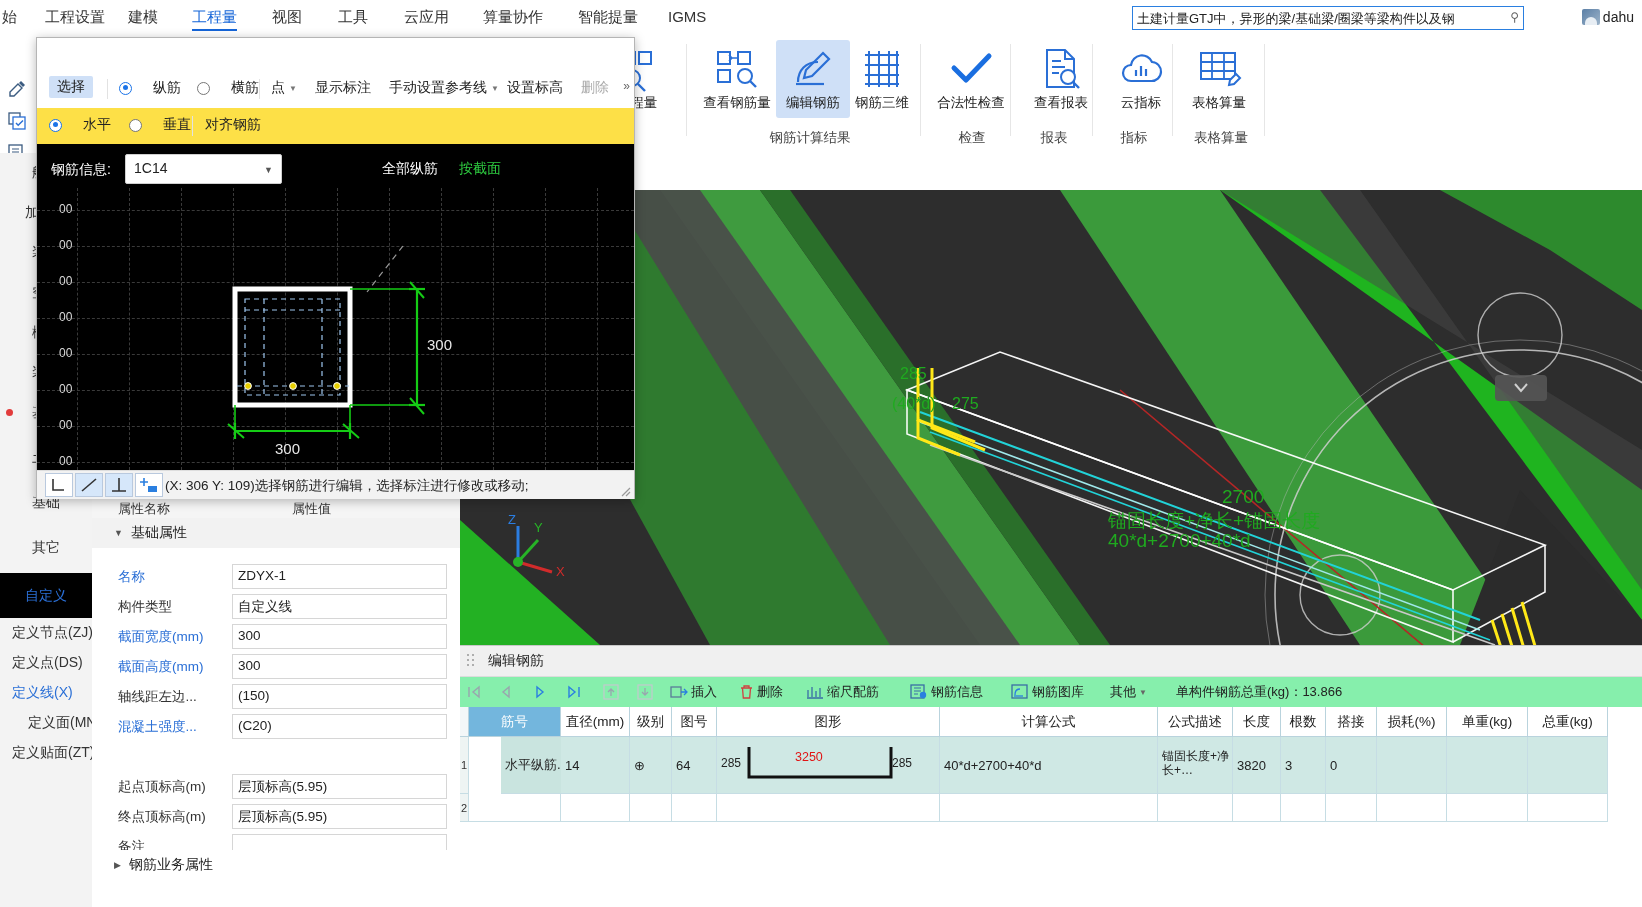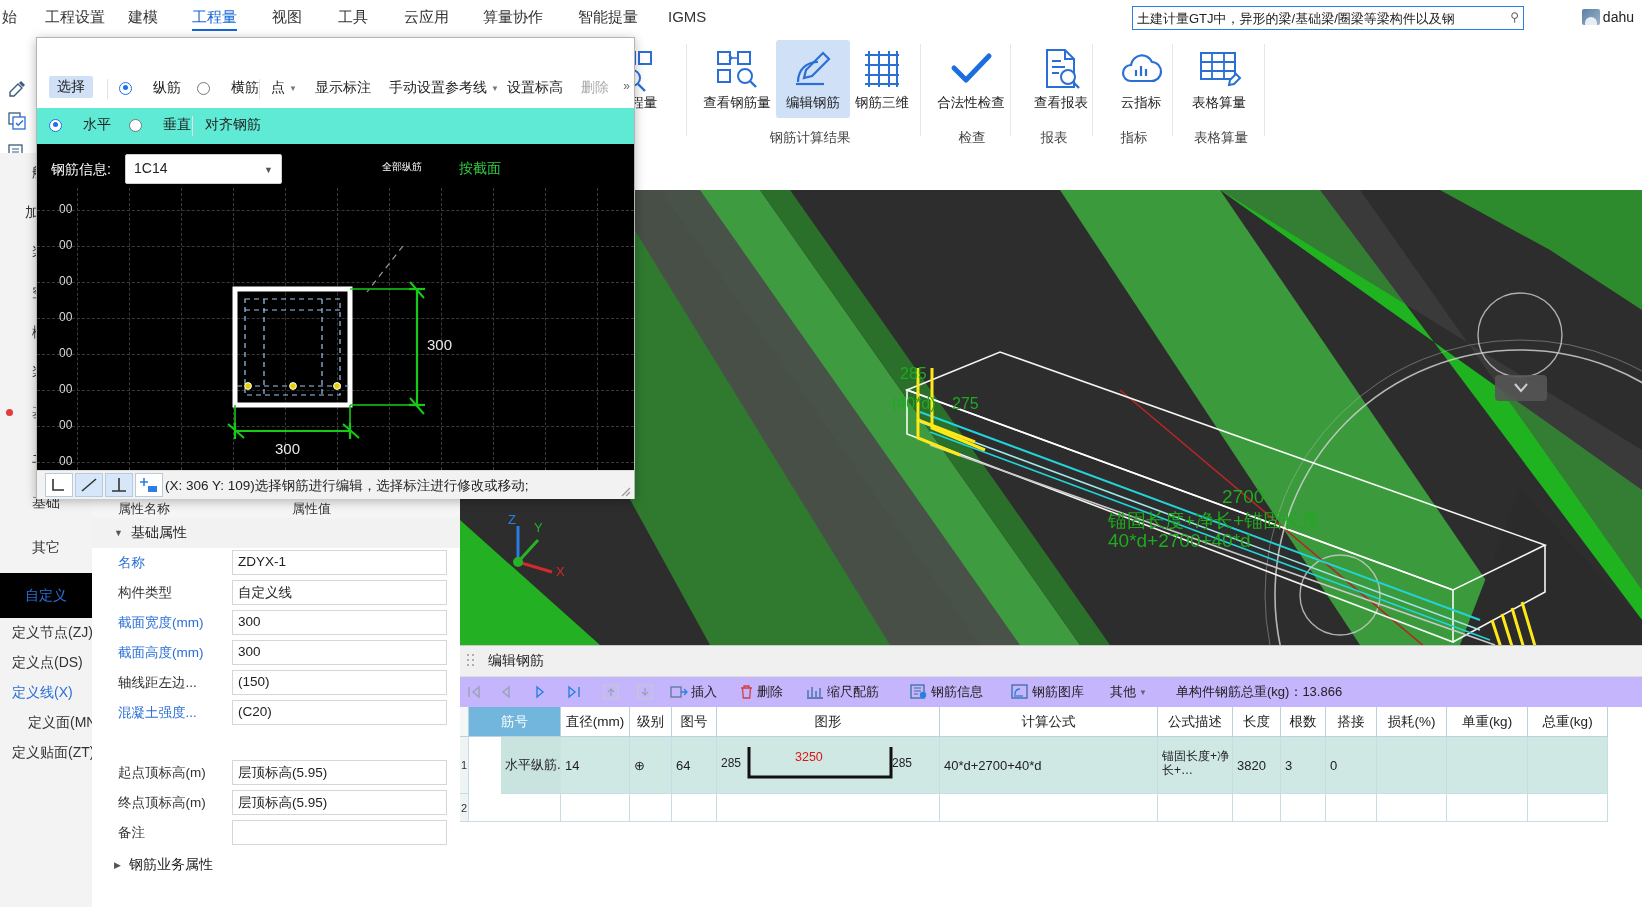--- a/index.html
+++ b/index.html
@@ -43,58 +43,58 @@
   .sb-dot{position:absolute;left:6px;width:7px;height:7px;border-radius:50%;background:#e23c3c;}
 
   
   #proppanel{position:absolute;left:92px;top:153px;width:368px;height:754px;background:#fff;border-right:1px solid #d8d8d8;overflow:hidden;}
   #prop-headrow{position:absolute;left:0;top:345px;width:368px;height:20px;background:#f5f5f5;border-bottom:1px solid #dcdcdc;}
   #prop-headrow .c1{position:absolute;left:26px;top:2px;font-size:13px;color:#333;}
   #prop-headrow .c2{position:absolute;left:200px;top:2px;font-size:13px;color:#333;}
   .prop-group{position:absolute;left:0;width:368px;height:30px;background:#f2f2f2;display:flex;align-items:center;}
   .prop-group .tri{margin-left:22px;margin-right:8px;font-size:9px;color:#555;}
   .prop-group .gt{font-size:14px;color:#222;}
-  .prow{position:absolute;left:0;width:368px;height:30px;}
+  .prow{position:absolute;left:0;width:368px;height:30px;margin-top:14px;}
   .prow .pl{position:absolute;left:26px;top:6px;font-size:13.5px;color:#333;white-space:nowrap;}
   .prow .pl.blue{color:#2a6fd6;}
   .prow .pv{position:absolute;left:140px;top:2px;width:215px;height:25px;border:1px solid #d6d6d6;background:#fff;font-size:13.5px;color:#222;padding:3px 0 0 5px;box-sizing:border-box;overflow:hidden;white-space:nowrap;}
 
   
   #viewport{position:absolute;left:460px;top:190px;width:1182px;height:455px;background:#2b2b2b;overflow:hidden;}
   #vp-top{position:absolute;left:460px;top:153px;width:1182px;height:37px;background:#fff;}
   .vp-lbl{position:absolute;color:#1faa1f;font-size:19px;white-space:nowrap;font-family:"Liberation Sans",sans-serif;}
   .vp-lbl.sm{font-size:16px;}
 
   
   #gizmo{position:absolute;left:40px;top:320px;width:70px;height:70px;}
 
   
   #rebarpanel{position:absolute;left:460px;top:645px;width:1182px;height:262px;background:#fff;border-top:1px solid #c8c8c8;}
   #rb-title{position:absolute;left:0;top:0;width:1182px;height:30px;background:#f0f0f0;border-bottom:1px solid #dcdcdc;}
   #rb-title .grip{position:absolute;left:7px;top:8px;width:9px;height:14px;}
   #rb-title .grip i{position:absolute;width:2px;height:2px;background:#999;border-radius:50%;}
   #rb-title .tt{position:absolute;left:28px;top:6px;font-size:14px;color:#222;}
-  #rb-toolbar{position:absolute;left:0;top:31px;width:1182px;height:30px;background:#c4b5fd;text-align:right;}
+  #rb-toolbar{position:absolute;left:0;top:31px;width:1182px;height:30px;background:#86efac;text-align:right;}
   .tb-it{position:absolute;top:4px;height:22px;display:flex;align-items:center;gap:3px;font-size:13px;color:#222;white-space:nowrap;cursor:default;}
 
   
   #rbtable{position:absolute;left:0;top:61px;width:1182px;height:200px;overflow:hidden;}
   .th{position:absolute;top:0;height:30px;box-sizing:border-box;border-right:1px solid #b9d3dd;border-bottom:1px solid #b9d3dd;background:#ffffff;display:flex;align-items:center;justify-content:center;font-size:13.5px;color:#222;}
   .th.first{background:#73b6dd;color:#fff;}
   .td{position:absolute;box-sizing:border-box;border-right:1px solid #c6dde4;border-bottom:1px solid #c6dde4;background:#cfe8e4;font-size:13px;color:#222;display:flex;align-items:center;padding-left:4px;overflow:hidden;}
   .td.name{background:#c9e4df;margin-left:32px;}
   .rowhdr{position:absolute;left:0;width:9px;box-sizing:border-box;border-bottom:1px solid #c6dde4;border-right:1px solid #c6dde4;background:#eef4f3;font-size:11px;color:#333;display:flex;align-items:center;justify-content:center;}
 
   
   #dialog{position:absolute;left:36px;top:37px;width:597px;height:460px;background:#fff;border:1px solid #b5b5b5;box-shadow:0 2px 10px rgba(0,0,0,.28);}
   #dlg-title{position:absolute;left:0;top:0;width:597px;height:33px;background:#fff;border-bottom:1px solid #eaeaea;}
   #dlg-title .t{position:absolute;left:14px;top:8px;font-size:15px;color:#222;}
   #dlg-close{position:absolute;right:6px;top:4px;width:24px;height:24px;display:flex;align-items:center;justify-content:center;font-size:18px;color:#555;cursor:default;}
   #dlg-tb1{position:absolute;left:0;top:33px;width:597px;height:37px;border-bottom:1px solid #eee;background:#fff;}
-  #dlg-tb2{position:absolute;left:0;top:70px;width:597px;height:36px;border-bottom:6px solid #ef4444;background:#5eead4;}
+  #dlg-tb2{position:absolute;left:0;top:70px;width:597px;height:36px;border-bottom:6px solid #ef4444;background:#fde047;}
   #dlg-tb3{position:absolute;left:0;top:106px;width:597px;height:44px;background:#fff;}
   .dtb{position:absolute;top:8px;font-size:14px;color:#222;white-space:nowrap;cursor:default;display:flex;align-items:center;gap:4px;}
   .dtb.dim{color:#aaa;}
   .dtb.btnsel{background:#cfe0f7;color:#1a1a1a;padding:2px 8px;border-radius:2px;top:5px;}
   .radio{display:inline-flex;align-items:center;gap:21px;}
   .radio .rc{width:13px;height:13px;border-radius:50%;border:1.5px solid #777;box-sizing:border-box;display:inline-block;position:relative;background:#fff;}
   .radio .rc.on{border-color:#1a73e8;}
   .radio .rc.on:after{content:"";position:absolute;left:2.5px;top:2.5px;width:5px;height:5px;border-radius:50%;background:#1a73e8;}
   .dsep{position:absolute;top:8px;width:1px;height:20px;background:#e2e2e2;}
   #rbinfo-label{position:absolute;left:14px;top:17px;font-size:14px;color:#fff;}
@@ -598,21 +598,21 @@
     <div class="dsep" style="left:155px"></div>
     <div class="dtb" style="left:168px">对齐钢筋</div>
   </div>
 
   <div id="dlg-tb3" style="background:#000">
     <div id="rbinfo-label">钢筋信息:</div>
     <div id="rbinfo-sel">
       <div class="v">1C14</div>
       <div class="ar">▼</div>
     </div>
-    <div style="position:absolute;left:345px;top:16px;font-size:10px;color:#fff">全部纵筋</div>
+    <div style="position:absolute;left:345px;top:16px;font-size:14px;color:#fff">全部纵筋</div>
     <div style="position:absolute;left:422px;top:16px;font-size:14px;color:#2ecc40">按截面</div>
   </div>
 
   <div id="dlg-canvas">
 
     <div class="cg-v" style="left:40px"></div>
       <div class="cg-v" style="left:92px"></div>
     <div class="cg-v" style="left:144px"></div>
       <div class="cg-v" style="left:196px"></div>
     <div class="cg-v" style="left:248px"></div>

